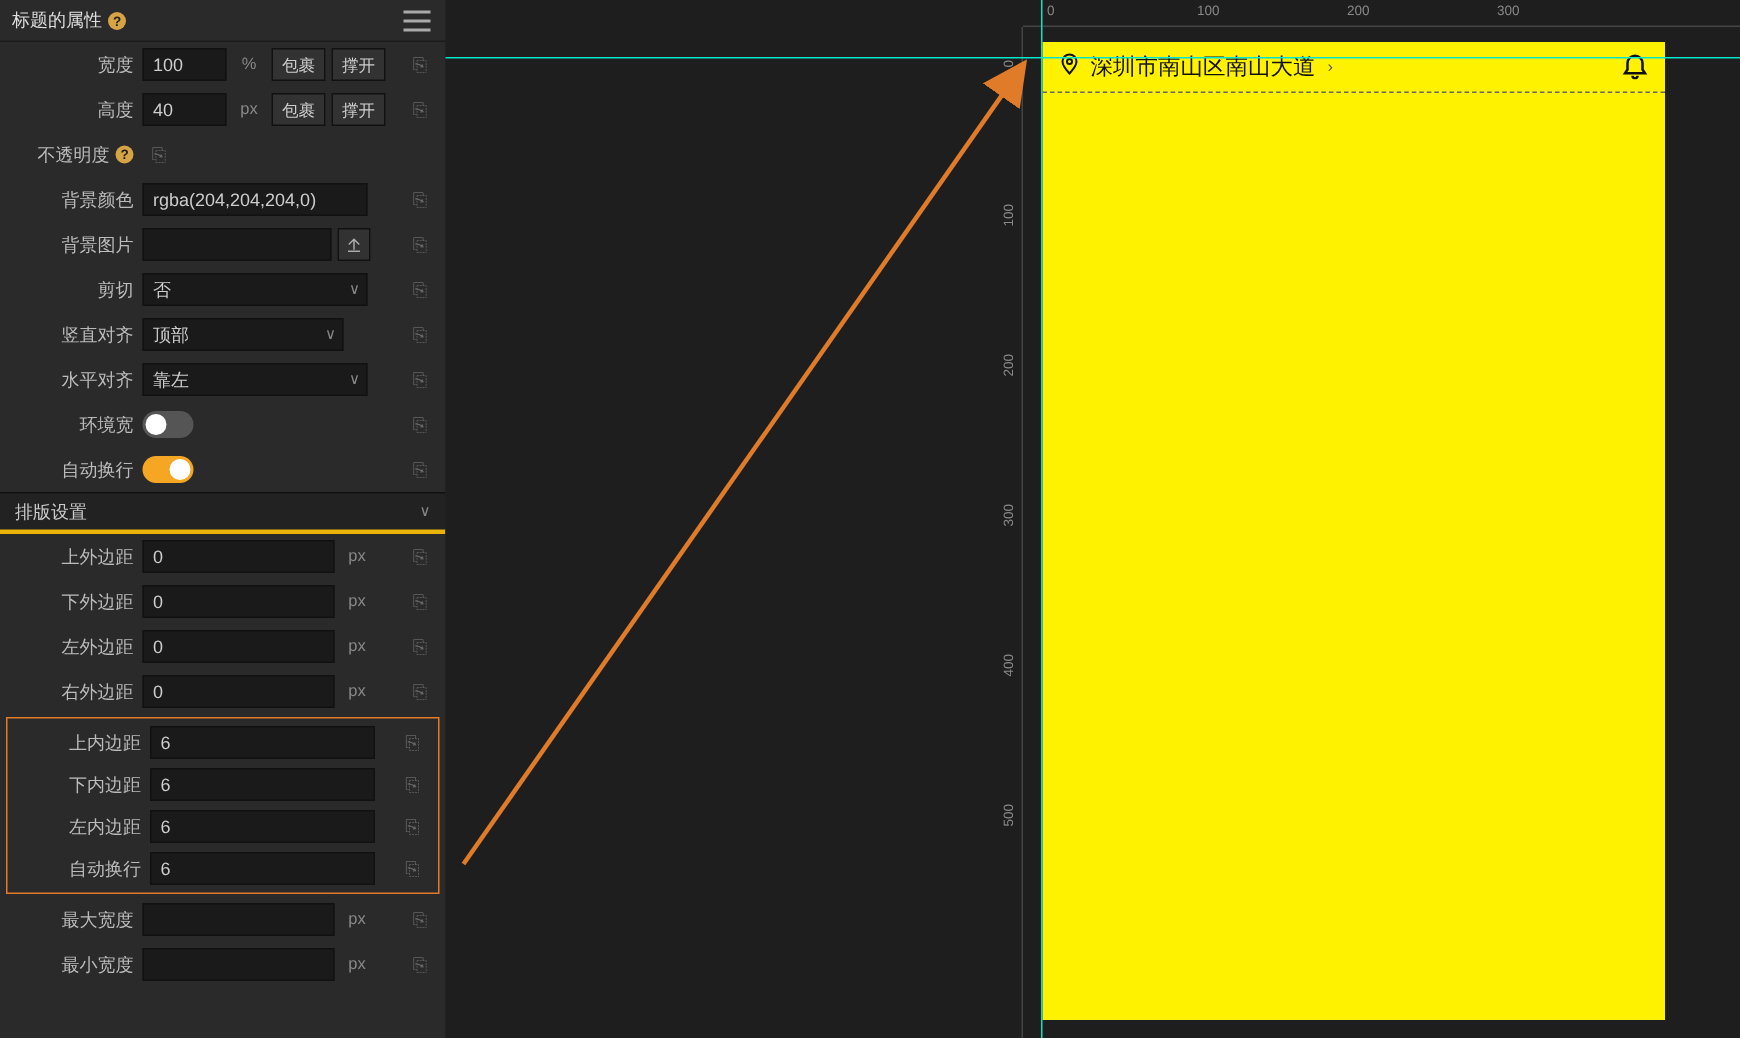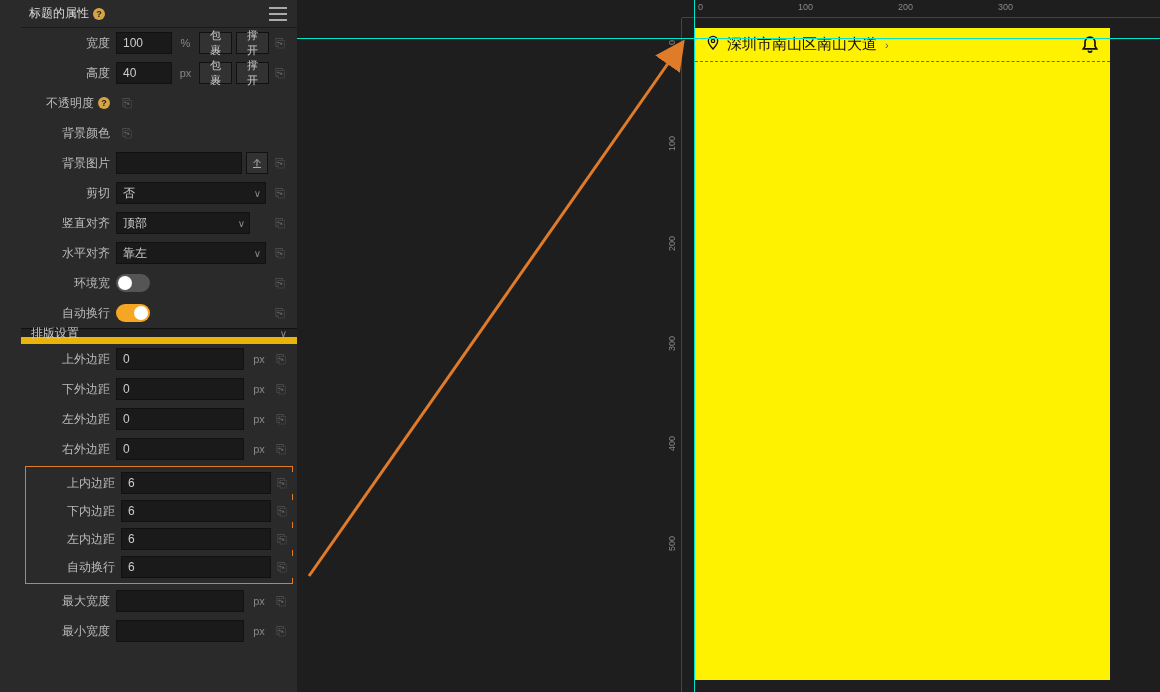--- a/index.html
+++ b/index.html
@@ -12,21 +12,20 @@
     color: #ccc;
     overflow: hidden;
     position: relative;
   }
   .panel {
     width: 297px;
     height: 692px;
     background: #2a2a2a;
     display: flex;
     flex-direction: column;
-    padding-left: 21px;
   }
   .panel-header {
     height: 28px;
     display: flex;
     align-items: center;
     justify-content: space-between;
     padding: 0 10px 0 8px;
     background: #2a2a2a;
     border-bottom: 1px solid #1a1a1a;
   }
@@ -95,23 +94,23 @@
     width:100%; display:flex; align-items:center; justify-content:space-between;
     cursor:pointer; padding-right:4px;
   }
   .chev { color:#888; font-size:10px; }
   .upload-icn {
     width:22px; height:22px; background:#323232; border:1px solid #111;
     display:inline-flex; align-items:center; justify-content:center; color:#aaa;
     cursor:pointer;
   }
   .section-header {
-    height:16px; background:#222; display:flex; align-items:center;
+    height:28px; background:#222; display:flex; align-items:center;
     justify-content:space-between; padding:0 10px; cursor:pointer;
-    border-top:1px solid #111; border-bottom:7px solid #eab308;
+    border-top:1px solid #111; border-bottom:3px solid #eab308;
   }
   .highlight-box { border:1px solid #e07b2a; margin:2px 4px; padding:2px 0;}
   .highlight-box .row { height:28px; }
 
   
   .canvas-area {
     position:absolute; left:297px; top:0; width:863px; height:692px;
     background:#1e1e1e;
   }
   .ruler-h {
@@ -194,20 +193,23 @@
       <div class="label withhelp">
         <span>不透明度</span>
         <span class="help-icon">?</span>
       </div>
       <div class="chain-icon">⎘</div>
     </div>
 
 
     <div class="row">
       <div class="label">背景颜色</div>
+      <div class="input-wrap grow-input">
+        <input class="txt" style="width: 150px;" value="rgba(204,204,204,0)">
+      </div>
       <div class="chain-icon">⎘</div>
     </div>
 
     <div class="row">
       <div class="label">背景图片</div>
       <div class="input-wrap img-input">
         <input class="txt" style="width: 126px;" value="">
         <div class="upload-icn">
           <svg width="12" height="12" viewBox="0 0 24 24" fill="none" stroke="#aaa" stroke-width="2">
               <path d="M12 19V5M5 12l7-7 7 7"></path>

